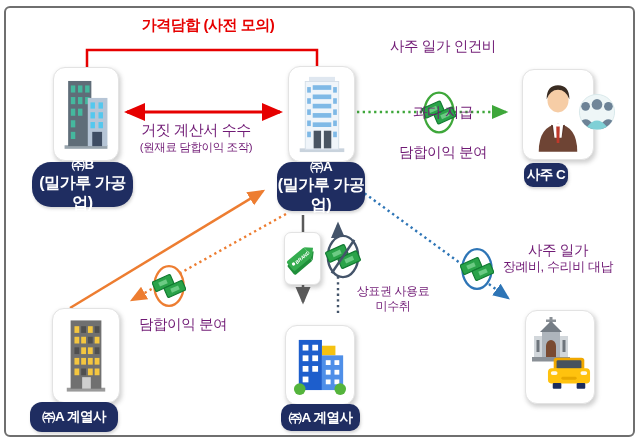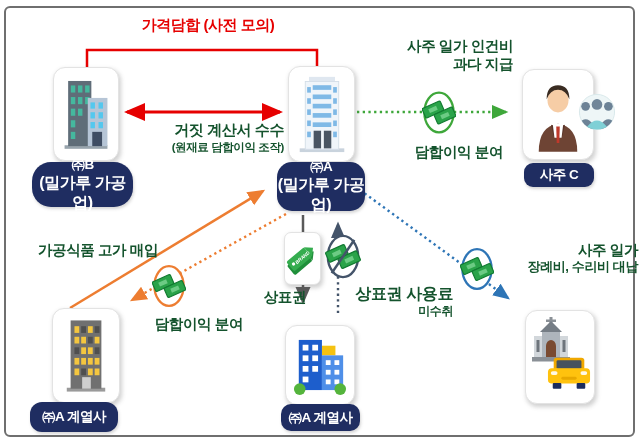--- a/index.html
+++ b/index.html
@@ -7,21 +7,21 @@
     position:relative;width:640px;height:448px;background:#fff;overflow:hidden;
     font-family:"Liberation Sans","DejaVu Sans",sans-serif;
     padding-left:36px;
   }
   .frame{
     position:absolute;left:4px;top:6px;width:627px;height:427px;
     border:2px solid #6f6f6f;border-radius:6px;background:#fff;
   }
   .abs{position:absolute;}
   .txt{
-    position:absolute;text-align:right;color:#14532d;font-weight:bold;
+    position:absolute;text-align:center;color:#701a75;font-weight:normal;
     letter-spacing:-0.4px;line-height:1.25;white-space:nowrap;
   }
   .title{
     position:absolute;left:68px;top:16px;width:280px;text-align:center;
     color:#e60000;font-weight:bold;font-size:15px;letter-spacing:-0.5px;white-space:nowrap;
   }
   .card{
     position:absolute;background:#fff;border:1.5px solid #e3e3e3;border-radius:12px;
     box-shadow:1.5px 2.5px 4px rgba(90,90,90,.28);
     display:flex;align-items:center;justify-content:center;
@@ -177,21 +177,21 @@
         <circle cx="8" cy="17" r="4.6" fill="#6c8296"></circle>
         <path d="M0,36 Q8,25 16,36 L16,46 L0,46 Z" fill="#6c8296"></path>
         <circle cx="32" cy="17" r="4.6" fill="#6c8296"></circle>
         <path d="M24,36 Q32,25 40,36 L40,46 L24,46 Z" fill="#6c8296"></path>
         <circle cx="20" cy="15" r="5.6" fill="#5d7econ" fill-opacity="0"></circle>
         <circle cx="20" cy="15" r="5.6" fill="#718699"></circle>
         <path d="M10,38 Q20,26 30,38 L30,46 L10,46 Z" fill="#7fd0d6"></path>
       </g>
     </svg>
   </div>
-  <div class="pill" style="left:524px;top:163px;width:70px;height:24px;border-radius:9px;">
+  <div class="pill" style="left:524px;top:163px;width:44px;height:24px;border-radius:9px;">
     <span class="l1">사주 C</span>
   </div>
 
   <div class="card" style="left:52px;top:308px;width:66px;height:93px;">
     <span>
       <svg width="50" height="78" viewBox="0 0 52 78">
         <rect x="6" y="72" width="40" height="4" fill="#9a9a9a"></rect>
         <rect x="10" y="2" width="32" height="71" fill="#707070"></rect>
         <g>
           <rect x="14" y="8" width="5" height="7" fill="#f4c63f"></rect>
@@ -341,48 +341,42 @@
       <g transform="rotate(-24 18 24)">
         <rect x="3" y="13" width="21" height="11" rx="1.5" fill="#2aa349" stroke="#117a31" stroke-width="1.2"></rect>
         <rect x="9" y="16.3" width="9" height="4.4" fill="#6ccb84"></rect>
         <rect x="12" y="24" width="21" height="11" rx="1.5" fill="#2aa349" stroke="#117a31" stroke-width="1.2"></rect>
         <rect x="18" y="27.3" width="9" height="4.4" fill="#6ccb84"></rect>
       </g>
       <line x1="6.5" y1="41" x2="29.5" y2="7" stroke="#44546a" stroke-width="2.6"></line>
     </svg>
   </div>
 
-  <div class="txt" style="left:124px;top:121px;width:160px;">
+  <div class="txt" style="left:116px;top:121px;width:160px;">
     <span style="display:block;font-size:15px;">거짓 계산서 수수</span>
     <span style="display:block;font-size:11.5px;">(원재료 담합이익 조작)</span>
   </div>
 
   <div class="txt" style="left:373px;top:37px;width:140px;">
     <span style="display:block;font-size:14.5px;">사주 일가 인건비</span>
-    <span style="display:block;font-size:14.5px;">과다 지급</span>
+    <span style="display:block;font-size:14.5px;margin-top:48px;">과다 지급</span>
   </div>
 
   <div class="txt" style="left:383px;top:143px;width:120px;font-size:14.5px;">
     <span>담합이익 분여</span>
   </div>
 
-  <div class="txt" style="left:18px;top:241px;width:140px;font-size:14.5px;">
-    <span>가공식품 고가 매입</span>
-  </div>
 
   <div class="txt" style="left:123px;top:315px;width:120px;font-size:14.5px;">
     <span>담합이익 분여</span>
   </div>
 
-  <div class="txt" style="left:226px;top:288px;width:80px;font-size:14.5px;">
-    <span>상표권</span>
-  </div>
 
   <div class="txt" style="left:333px;top:284px;width:120px;">
-    <span style="display:block;font-size:16px;">상표권 사용료</span>
+    <span style="display:block;font-size:12px;">상표권 사용료</span>
     <span style="display:block;font-size:12px;">미수취</span>
   </div>
 
   <div class="txt" style="left:478px;top:241px;width:160px;">
     <span style="display:block;font-size:14.5px;">사주 일가</span>
     <span style="display:block;font-size:13px;">장례비, 수리비 대납</span>
   </div>
 
 </div>
 

